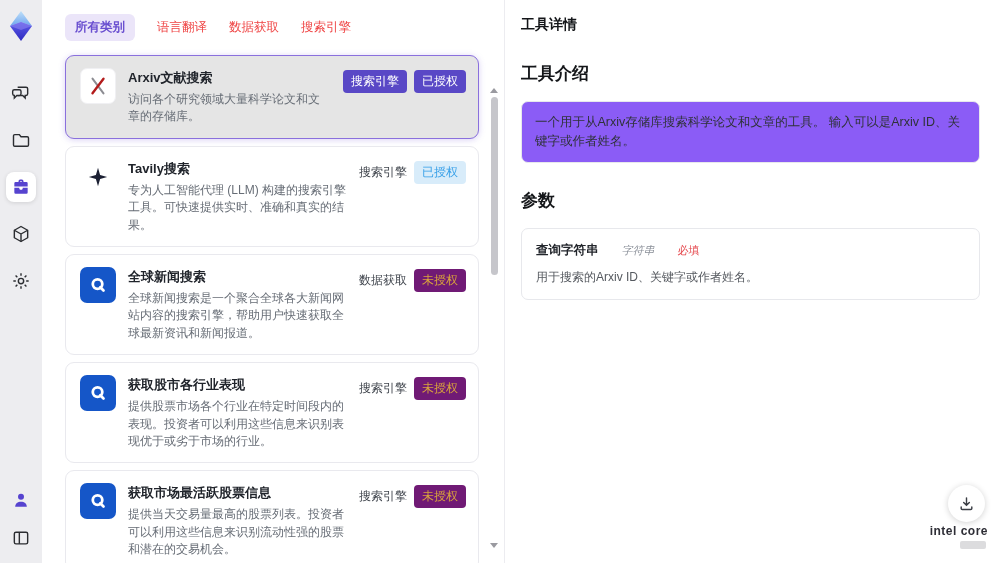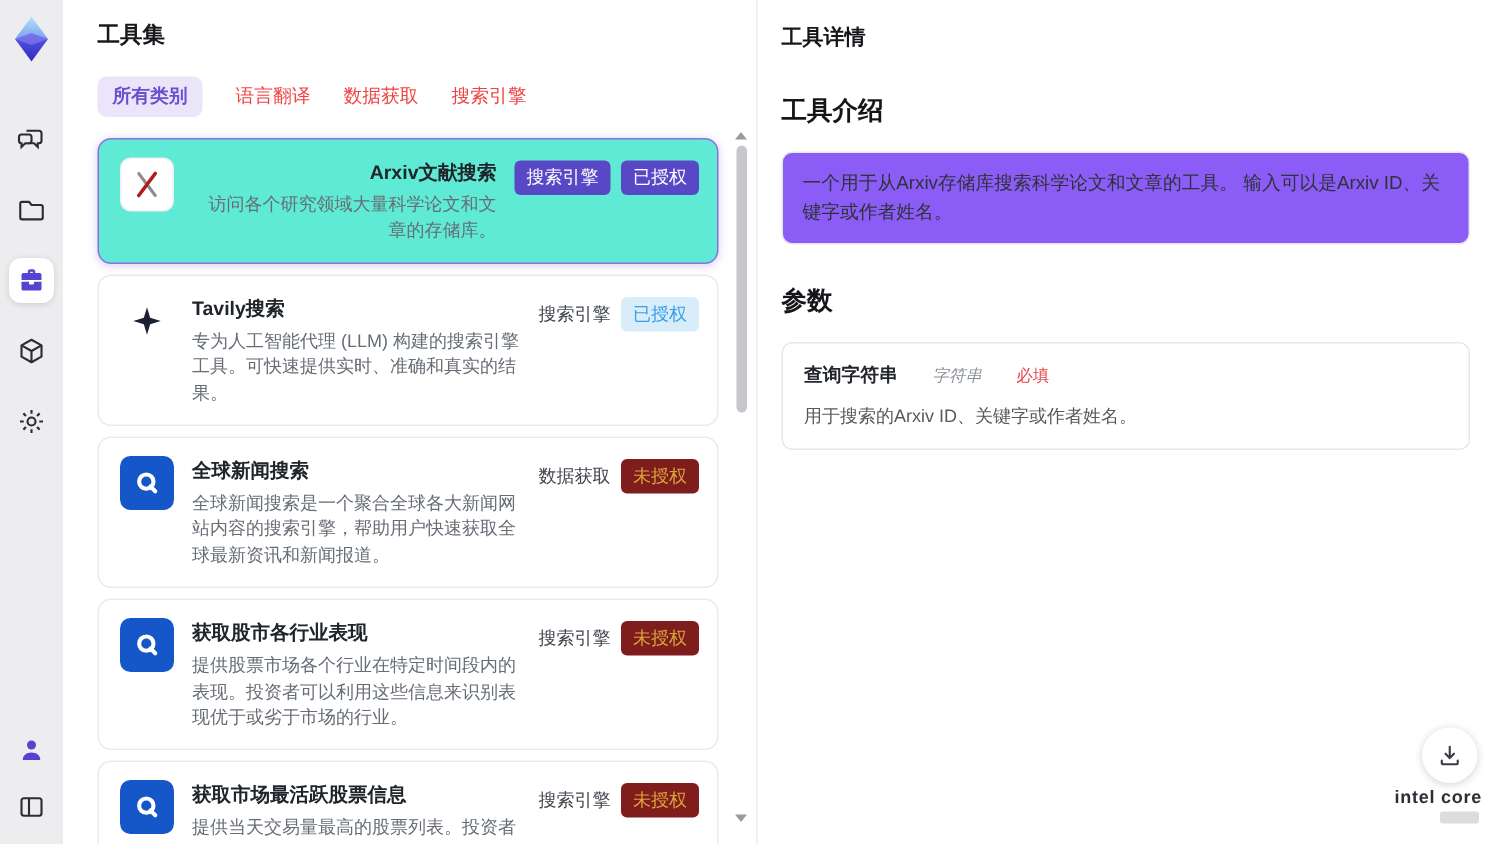--- a/index.html
+++ b/index.html
@@ -23,36 +23,36 @@
   .list-panel { width:463px; height:563px; background:#fff; border-right:1px solid #ececf0;
     padding:14px 0 0 23px; position:relative; flex-shrink:0; }
   .panel-title { font-size:15px; font-weight:bold; color:#17191d; margin-bottom:18px; }
   .tabs { display:flex; align-items:center; gap:22px; margin-bottom:14px; }
   .tab { font-size:12.5px; color:#ef4444; cursor:pointer; padding:5px 0; white-space:nowrap; }
   .tab.active { background:#ebe5f9; color:#6a4fd0; padding:5px 10px; border-radius:6px; font-weight:bold; }
 
   .tool-list { display:flex; flex-direction:column; gap:7px; width:414px; }
   .tool-card { display:flex; align-items:flex-start; gap:12px; background:#fff;
     border:1px solid #e9e9ee; border-radius:9px; padding:12px 12px 12px 14px; cursor:pointer; }
-  .tool-card.selected { background:#5eead4; border:1.5px solid #8a70dd;
-    box-shadow:0 1px 6px rgba(122,92,220,.28);text-align:right; }
+  .tool-card.selected { background:#e5e5e5; border:1.5px solid #8a70dd;
+    box-shadow:0 1px 6px rgba(122,92,220,.28); }
   .tool-icon { width:36px; height:36px; border-radius:7px; flex-shrink:0; display:flex;
     align-items:center; justify-content:center; background:#fff; }
   .tool-icon.boxed { border:1px solid #f0f0f3; }
   .tool-icon.blue { background:#1556c8; }
   .tool-icon svg { width:22px; height:22px; }
   .tool-text { flex:1; min-width:0; padding-top:1px; }
   .tool-name { font-size:13px; font-weight:bold; color:#20242b; margin-bottom:4px; }
   .tool-desc { font-size:12px; color:#676d76; line-height:1.45; }
   .tool-meta { display:flex; align-items:center; gap:7px; flex-shrink:0; padding-top:2px; }
   .cat-plain { font-size:12px; color:#41464e; white-space:nowrap; }
   .badge { font-size:12px; padding:3px 8px; border-radius:4px; white-space:nowrap; }
   .badge-purple { background:#5948c6; color:#ffffff; }
   .badge-blue { background:#d8ecfa; color:#38a0e8; }
-  .badge-yellow { background:#7f1d1d; color:#d9a43c; }
+  .badge-yellow { background:#701a75; color:#d9a43c; }
 
   
   .scrollbar { position:absolute; top:88px; right:6px; width:8px; height:468px; }
   .scroll-arrow { width:0; height:0; border-left:4px solid transparent; border-right:4px solid transparent;
     margin:0 auto; }
   .scroll-arrow.up { border-bottom:5px solid #9a9aa0; }
   .scroll-arrow.down { border-top:5px solid #9a9aa0; position:absolute; bottom:8px; left:0; }
   .scroll-thumb { width:7px; height:178px; background:#c6c6cb; border-radius:4px; margin:4px auto 0; }
 
   
@@ -145,21 +145,20 @@
       <div class="rail-btn">
         <svg viewBox="0 0 24 24" fill="none" stroke="#2b2d31" stroke-width="1.7">
           <rect x="4" y="5" width="16" height="14" rx="2"></rect>
           <path d="M10 5v14"></path>
         </svg>
       </div>
     </div>
   </aside>
 
   <section class="list-panel">
-    <h1 class="panel-title">工具集</h1>
 
     <div class="tabs">
       <span class="tab active">所有类别</span>
       <span class="tab">语言翻译</span>
       <span class="tab">数据获取</span>
       <span class="tab">搜索引擎</span>
     </div>
 
     <div class="tool-list">
 

